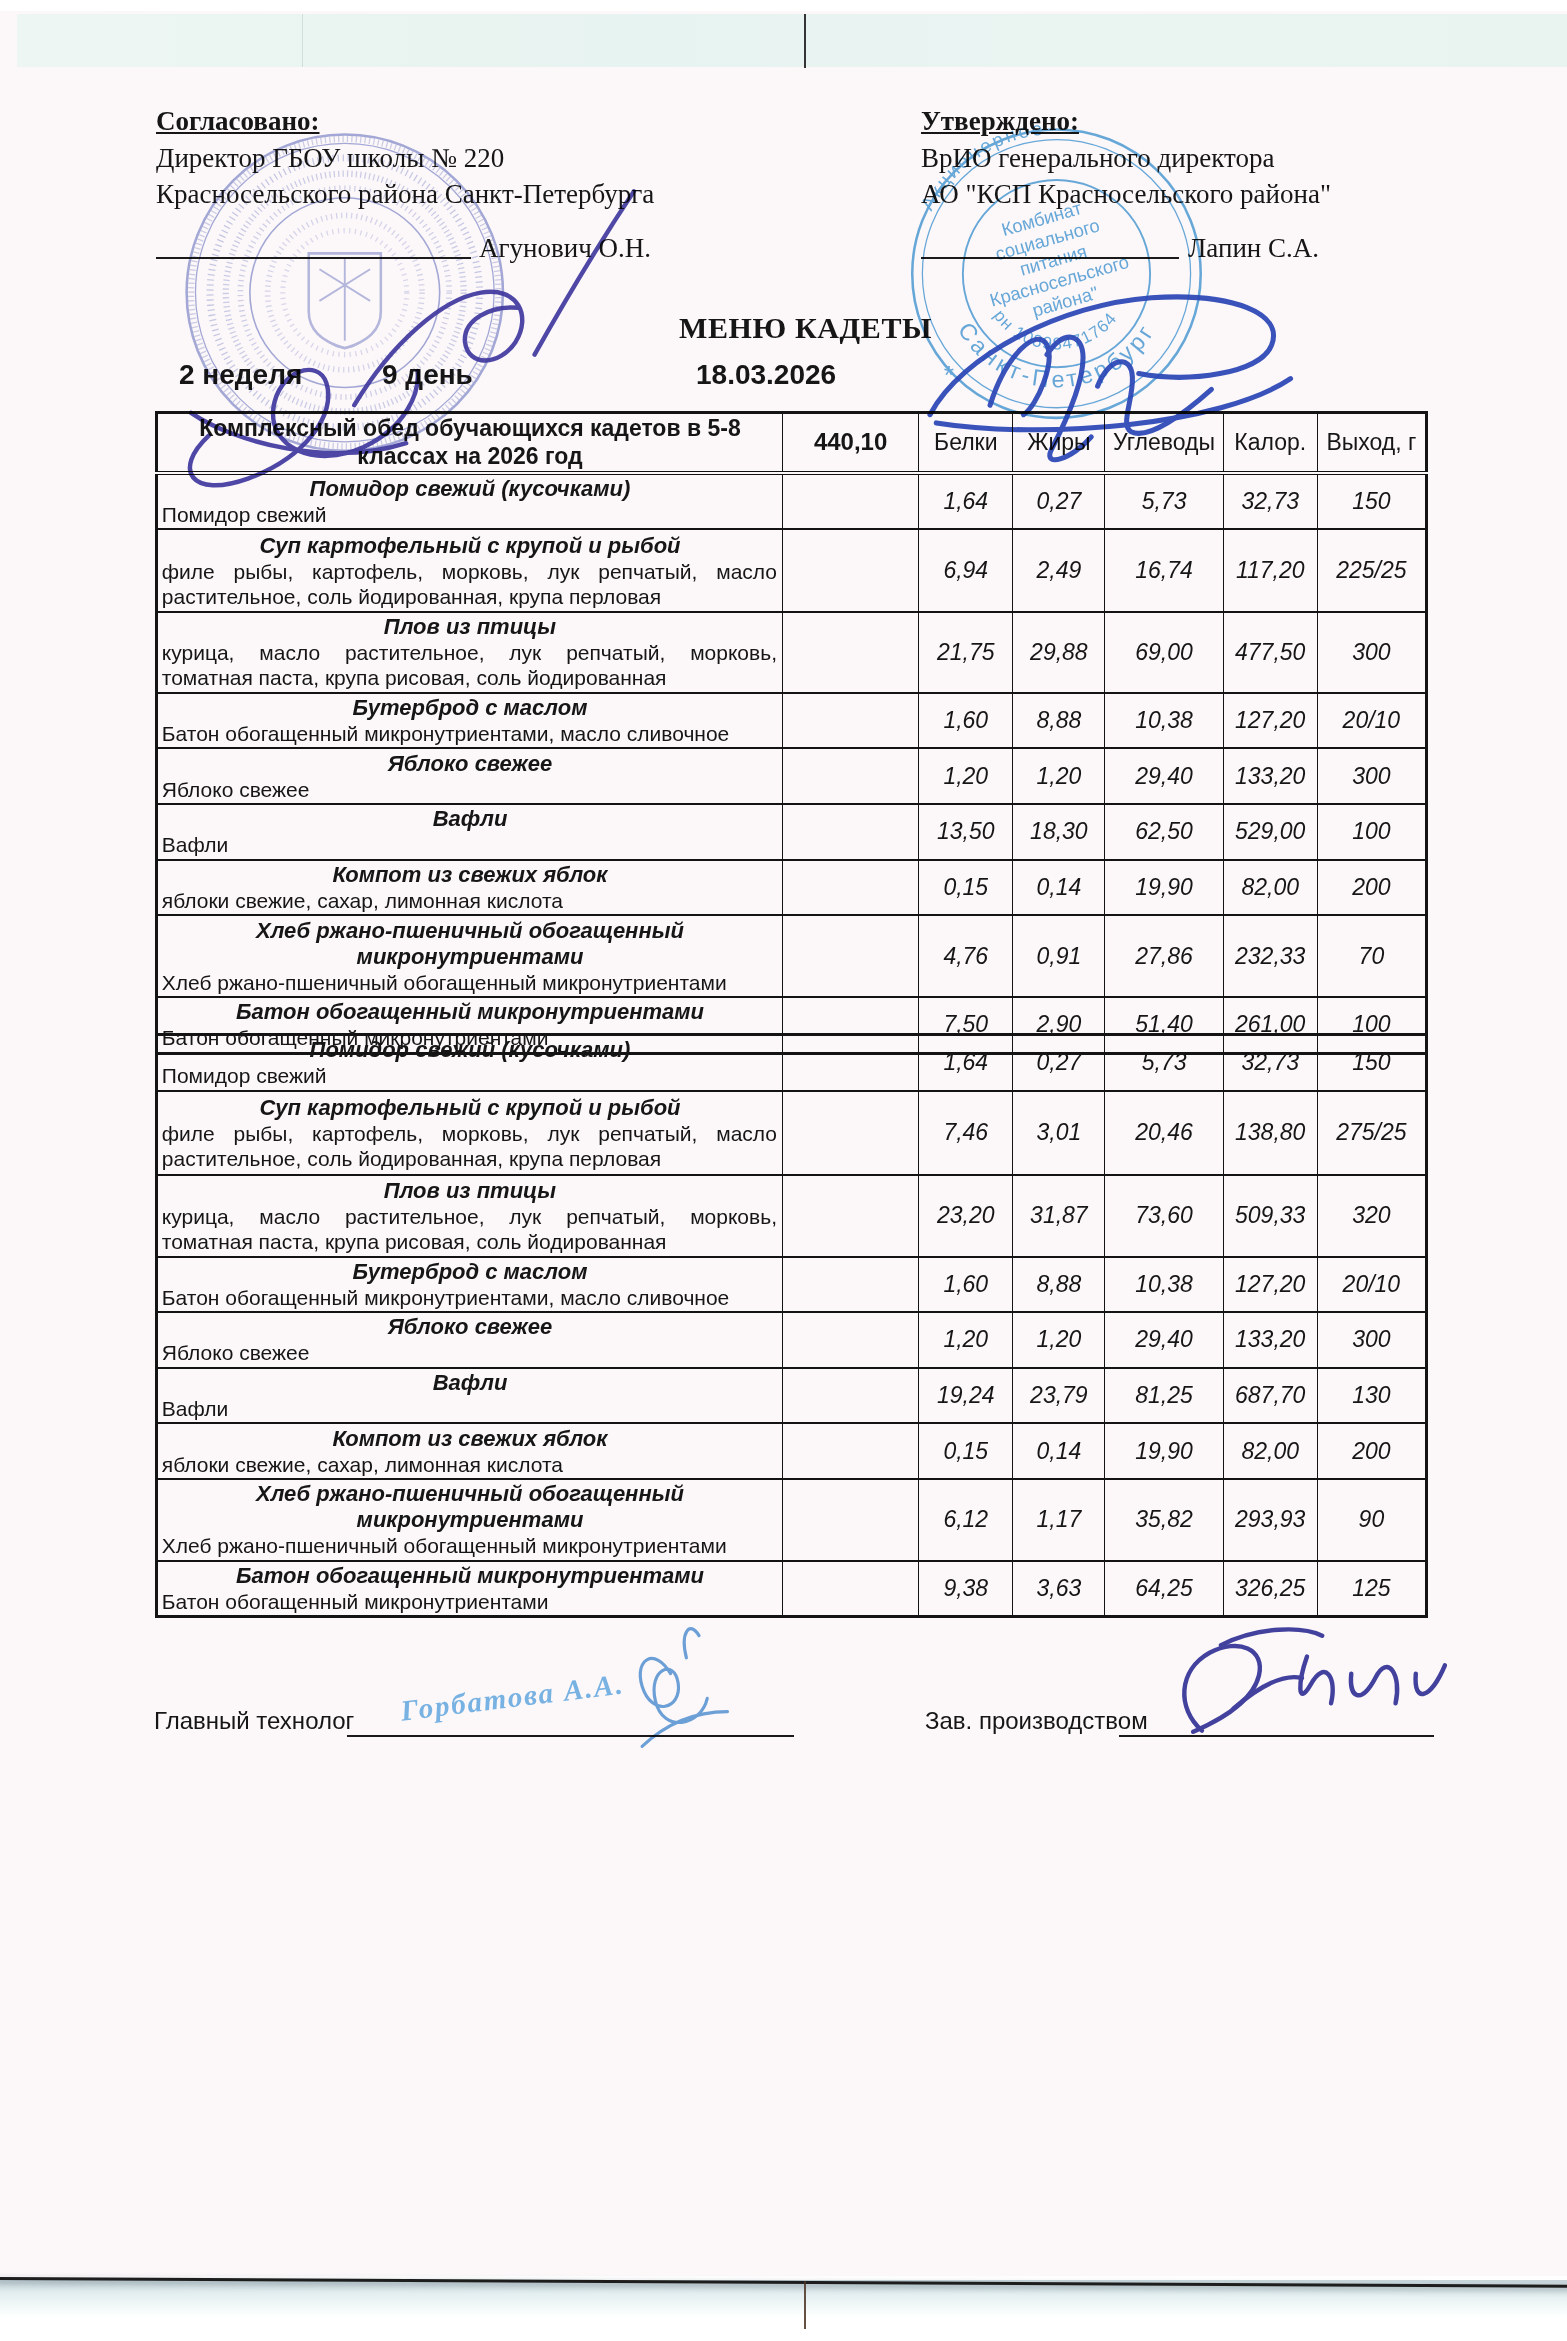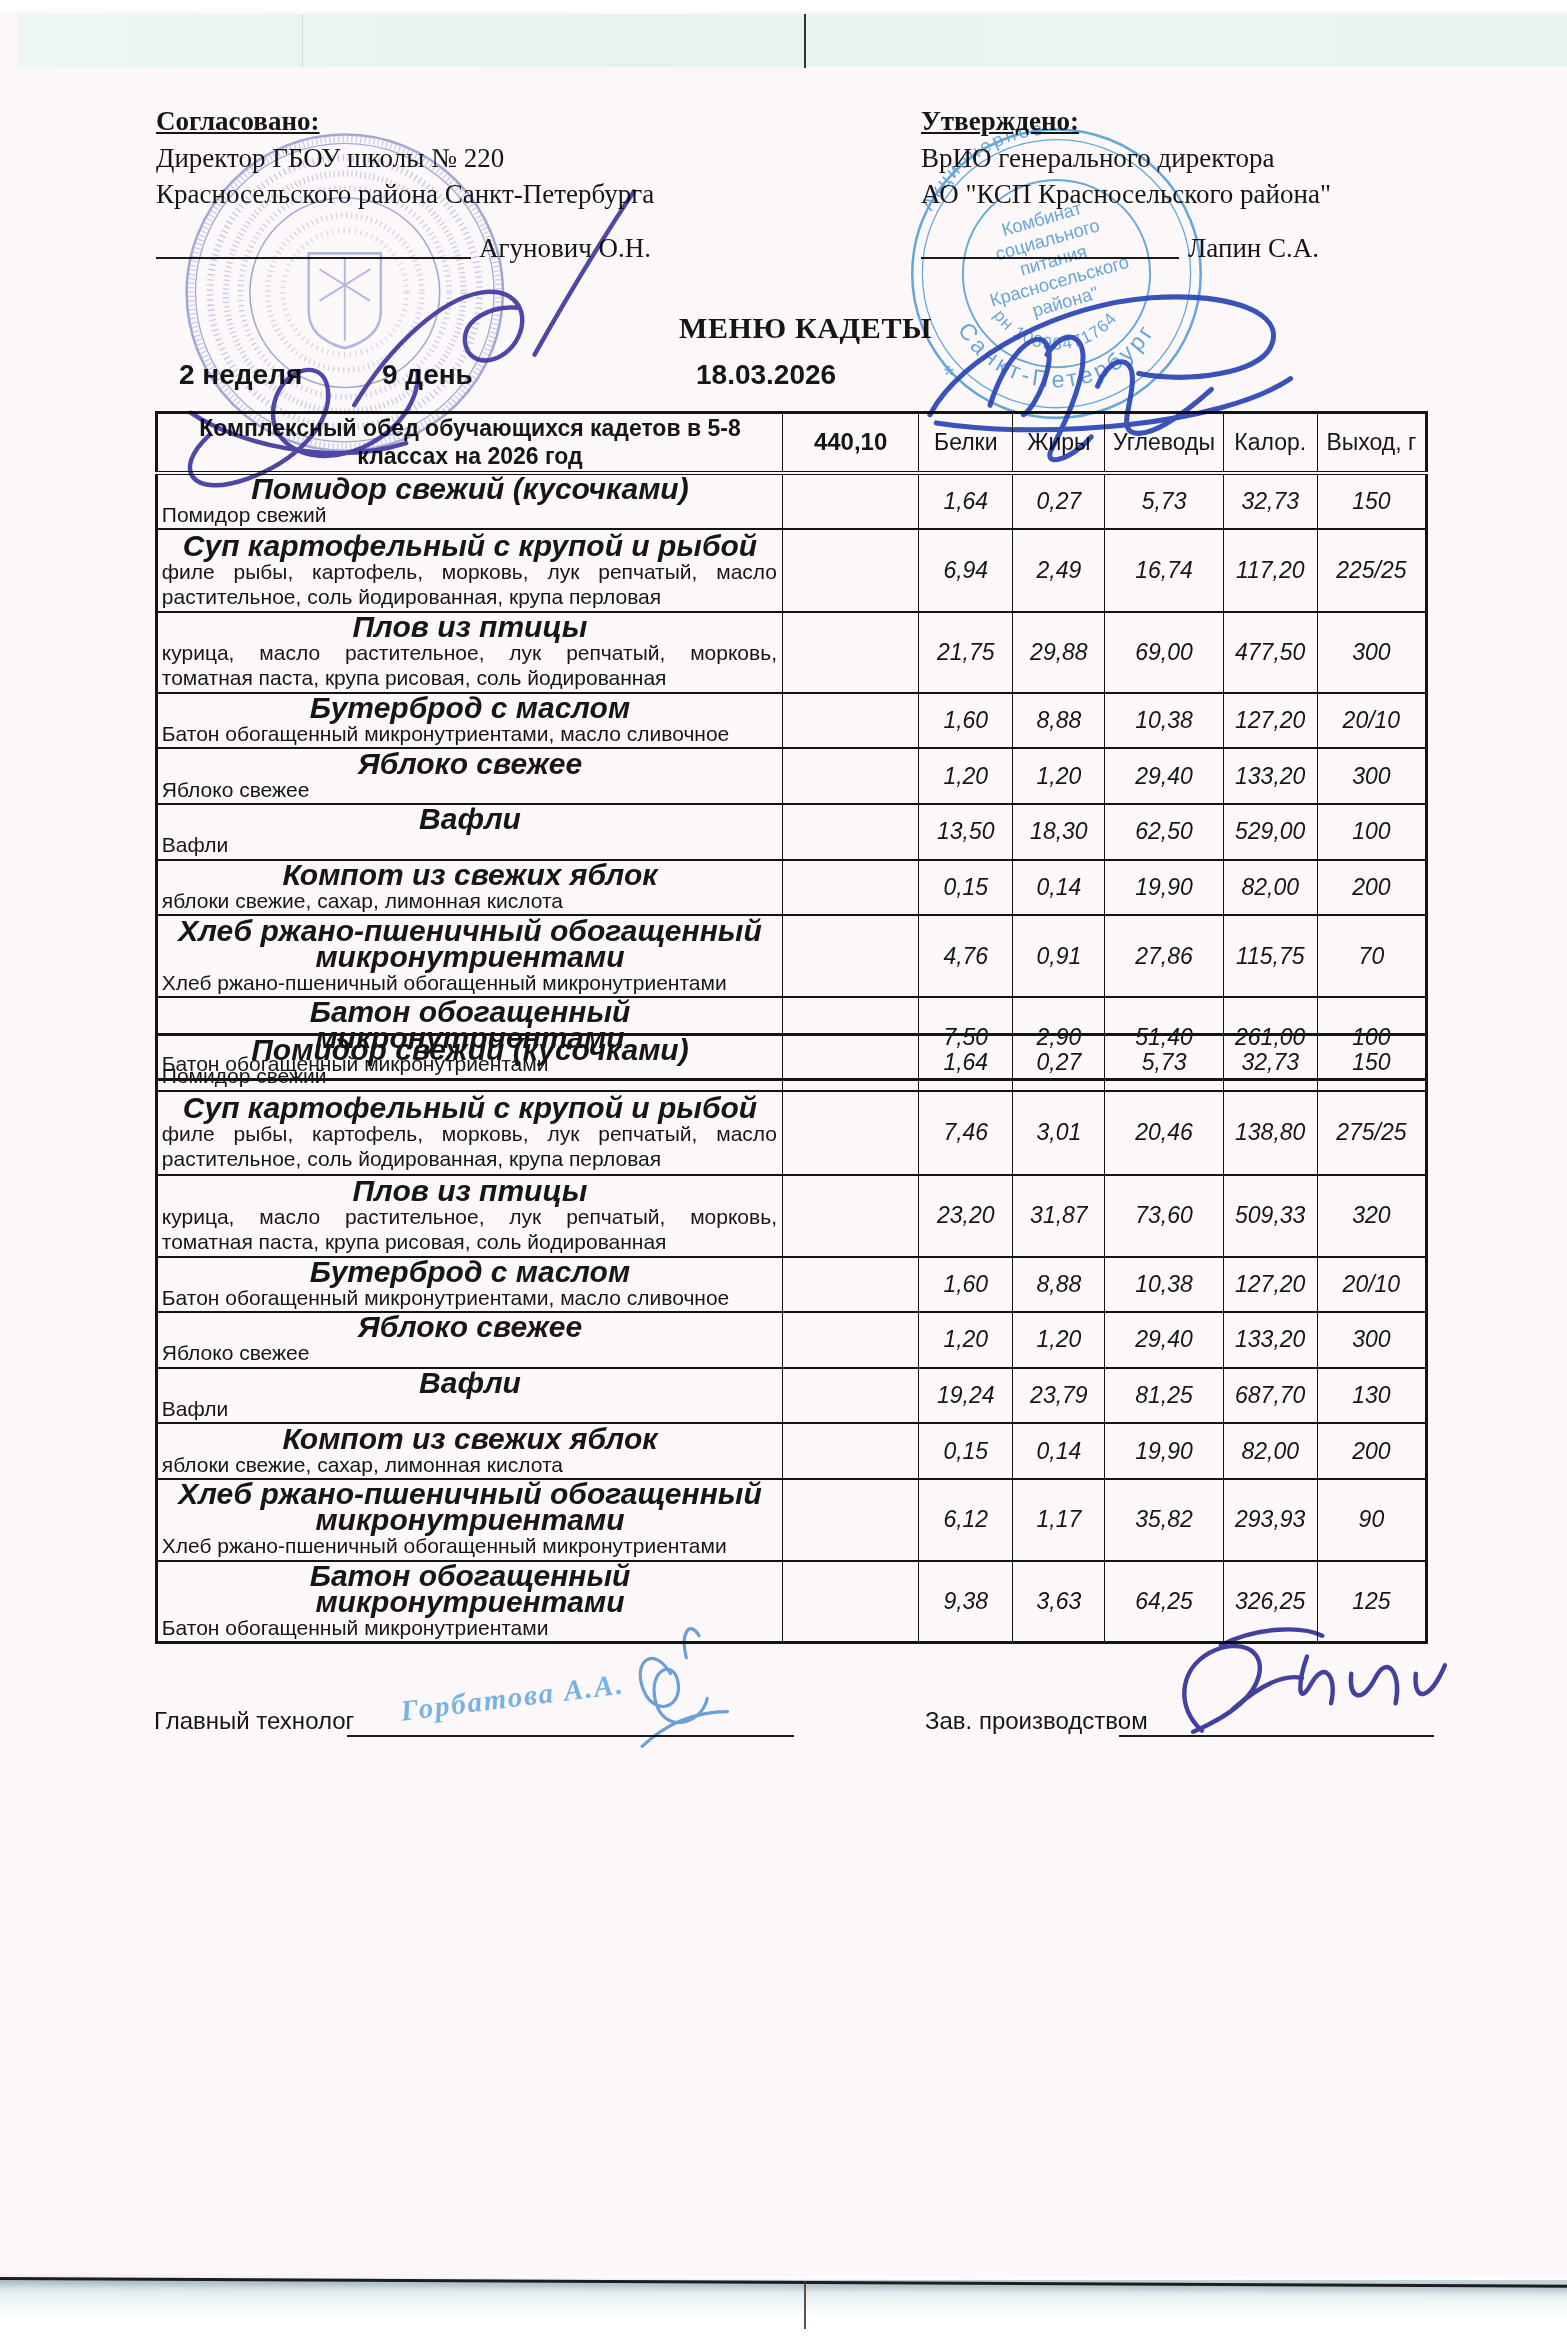--- a/index.html
+++ b/index.html
@@ -21,21 +21,21 @@
   .doc-title{font-weight:bold;font-size:30px;letter-spacing:0.6px;white-space:nowrap;font-family:Liberation Serif, serif;}
   .sub{font-weight:bold;font-size:28px;white-space:nowrap;}
   
   table.menu{position:absolute;border-collapse:collapse;table-layout:fixed;border:3.2px solid #141414;}
   table.menu td{border:1.9px solid #141414;border-top-width:2.5px;border-bottom-width:2.5px;padding:0;vertical-align:middle;overflow:hidden;background:transparent;}
   tr.head-row td{border-bottom:4.4px double #101010;}
   .th-title{font-weight:bold;font-size:23px;line-height:28px;text-align:center;padding:1.3px 19px;}
   .th-price{font-weight:bold;font-size:24px;text-align:center;}
   .th-col{font-size:23px;text-align:center;}
   td.dish-cell{vertical-align:top;}
-  .dish-title{font-weight:bold;font-style:italic;font-size:30px;line-height:26px;text-align:center;padding-top:1.3px;}
+  .dish-title{font-weight:bold;font-style:italic;font-size:22px;line-height:26px;text-align:center;padding-top:1.3px;}
   .dish-desc{font-size:21px;line-height:25px;text-align:left;padding:0 5px 1.3px 3.8px;}
   .dish-desc.just{text-align:justify;}
   td.val{font-style:italic;font-size:23px;text-align:center;}
   
   .foot-label{font-size:24px;white-space:nowrap;}
   .stamp-name{font-family:"Liberation Serif",serif;font-style:italic;font-weight:bold;font-size:29px;letter-spacing:1.9px;color:#69abe0;transform:rotate(-7deg);white-space:nowrap;opacity:.9;}
   
   #ink{left:0;top:0;mix-blend-mode:multiply;pointer-events:none;}
   .ksp-text{fill:#4d9fd8;font-family:"Liberation Sans",sans-serif;}
 </style>
@@ -170,21 +170,21 @@
       </tr>
       <tr style="height: 54px;">
         <td class="dish-cell">
           <div class="dish-title">Хлеб ржано-пшеничный обогащенный микронутриентами</div>
           <div class="dish-desc">Хлеб ржано-пшеничный обогащенный микронутриентами</div>
         </td>
         <td></td>
         <td class="val">4,76</td>
         <td class="val">0,91</td>
         <td class="val">27,86</td>
-        <td class="val">115,75</td>
+        <td class="val">232,33</td>
         <td class="val">70</td>
       </tr>
       <tr style="height: 52px;">
         <td class="dish-cell">
           <div class="dish-title">Батон обогащенный микронутриентами</div>
           <div class="dish-desc">Батон обогащенный микронутриентами</div>
         </td>
         <td></td>
         <td class="val">7,50</td>
         <td class="val">2,90</td>

